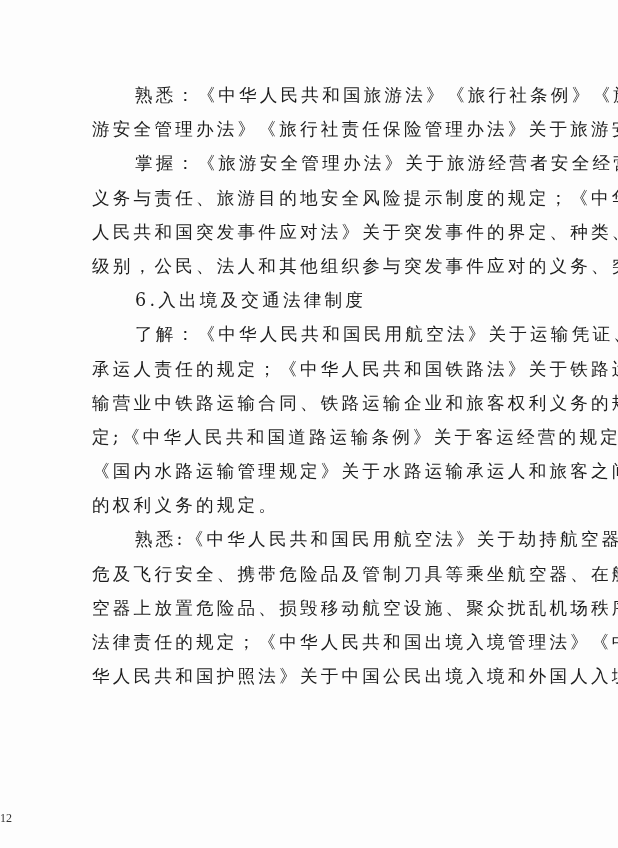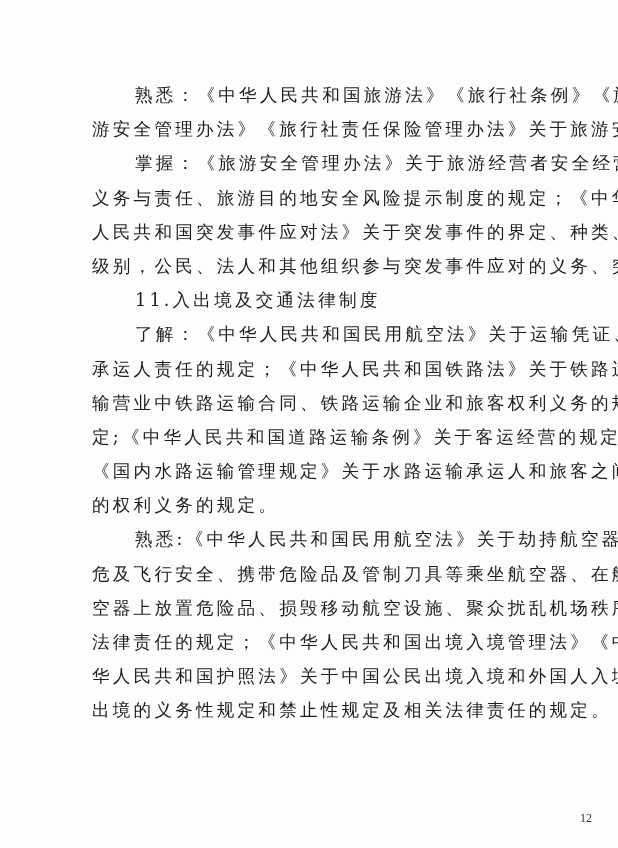--- a/index.html
+++ b/index.html
@@ -13,44 +13,43 @@
     font-family: "DejaVu Serif", "Liberation Serif", serif;
     color: #1e1e1e;
     font-size: 17.6px;
     line-height: 34.2px;
     letter-spacing: 3.2px;
   }
   .line { white-space: nowrap; height: 34.2px; display: block; }
   .indent { padding-left: 43px; }
   .page-number {
     position: absolute; left: 0; width: 592px; top: 811px;
-    text-align: right;
+    text-align: left;
     font-family: "Liberation Serif", serif;
     font-size: 12px; color: #333;
   }
 </style>
 </head>
 <body>
 
 <div class="page">
   <div class="content">
     <span class="line indent">熟悉：《中华人民共和国旅游法》《旅行社条例》《旅</span>
     <span class="line">游安全管理办法》《旅行社责任保险管理办法》关于旅游安</span>
     <span class="line indent">掌握：《旅游安全管理办法》关于旅游经营者安全经营</span>
     <span class="line">义务与责任、旅游目的地安全风险提示制度的规定；《中华</span>
     <span class="line">人民共和国突发事件应对法》关于突发事件的界定、种类、</span>
     <span class="line">级别，公民、法人和其他组织参与突发事件应对的义务、突</span>
-    <span class="line indent">11.入出境及交通法律制度</span>
+    <span class="line indent">6.入出境及交通法律制度</span>
     <span class="line indent">了解：《中华人民共和国民用航空法》关于运输凭证、</span>
     <span class="line">承运人责任的规定；《中华人民共和国铁路法》关于铁路运</span>
     <span class="line">输营业中铁路运输合同、铁路运输企业和旅客权利义务的规</span>
     <span class="line">定;《中华人民共和国道路运输条例》关于客运经营的规定;</span>
     <span class="line">《国内水路运输管理规定》关于水路运输承运人和旅客之间</span>
     <span class="line">的权利义务的规定。</span>
     <span class="line indent">熟悉:《中华人民共和国民用航空法》关于劫持航空器、</span>
     <span class="line">危及飞行安全、携带危险品及管制刀具等乘坐航空器、在航</span>
     <span class="line">空器上放置危险品、损毁移动航空设施、聚众扰乱机场秩序</span>
     <span class="line">法律责任的规定；《中华人民共和国出境入境管理法》《中</span>
     <span class="line">华人民共和国护照法》关于中国公民出境入境和外国人入境</span>
-    <span class="line">出境的义务性规定和禁止性规定及相关法律责任的规定。</span>
   </div>
   <div class="page-number">12</div>
 </div>
 
 </body></html>

